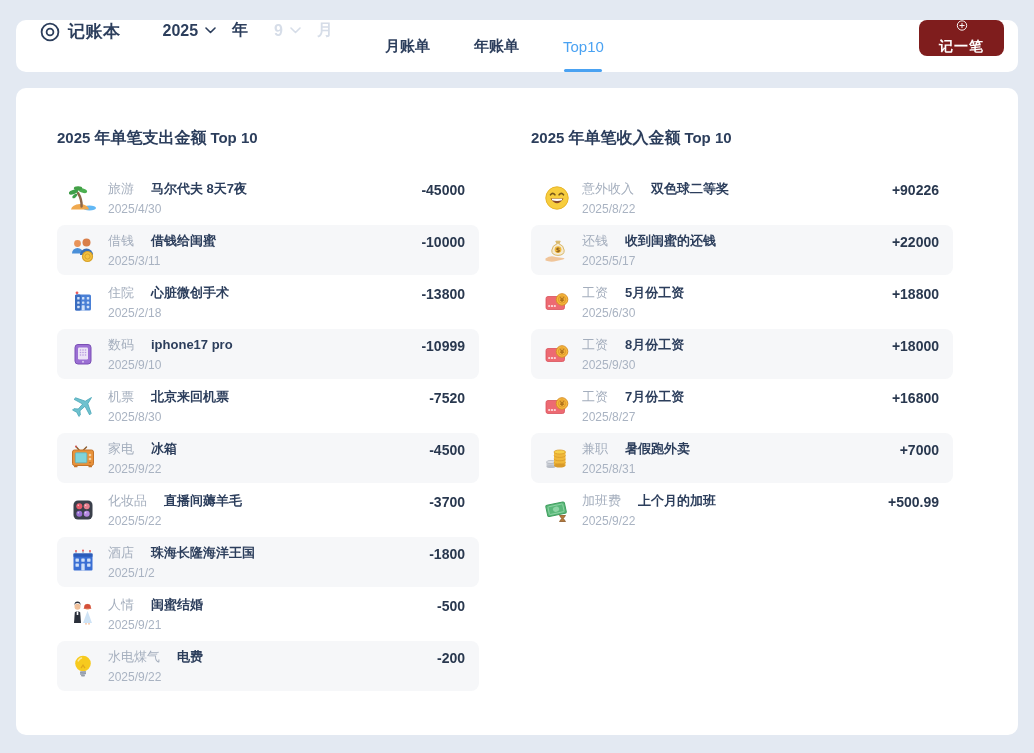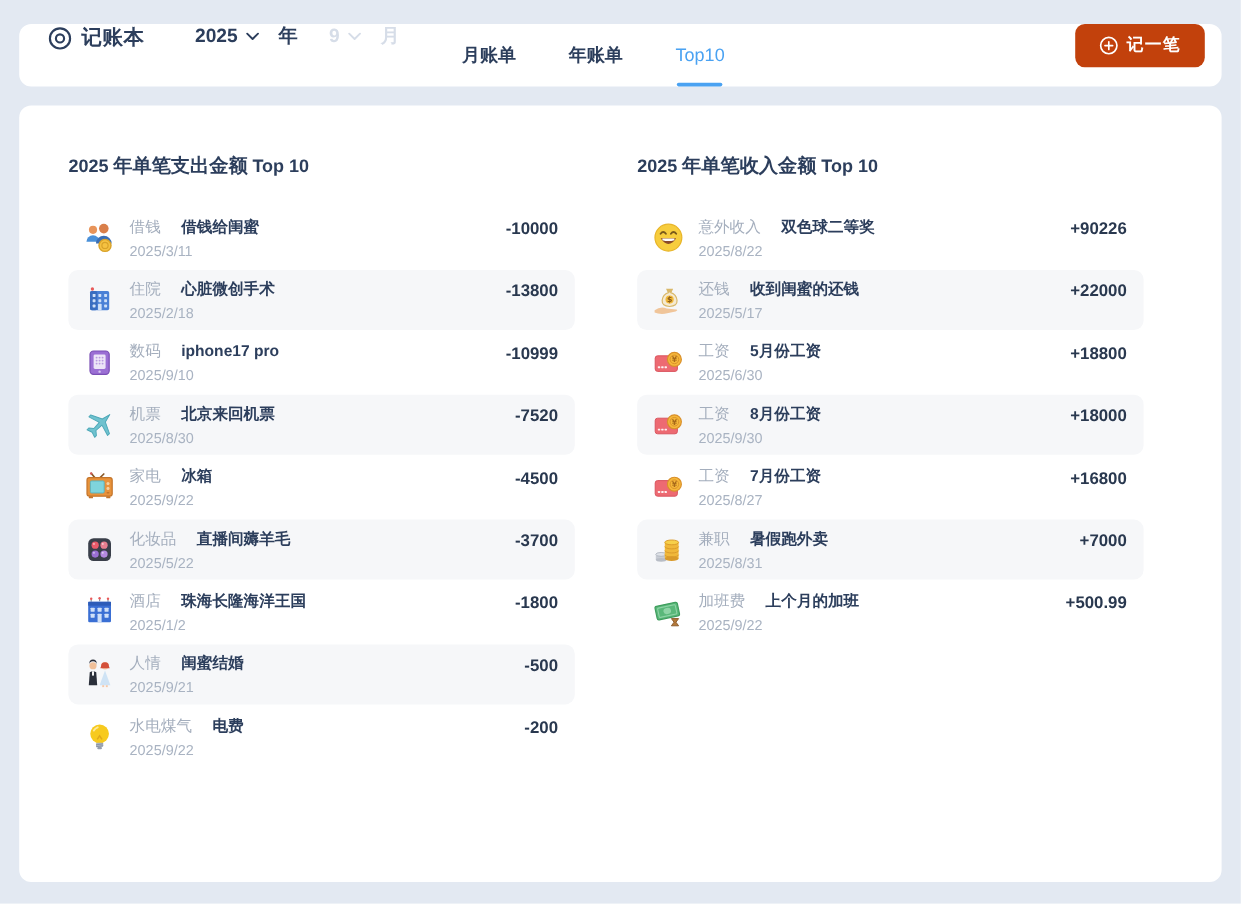--- a/index.html
+++ b/index.html
@@ -31,23 +31,23 @@
     display:flex;align-items:center;height:52px;position:relative;
     font-size:15px;font-weight:bold;color:#2c3e5c;cursor:pointer;
   }
   .tab.active{color:#4aa2f2;font-weight:400;}
   .tab.active::after{
     content:'';position:absolute;bottom:0;left:50%;transform:translateX(-50%);
     width:38px;height:3px;border-radius:2px;background:#4aa2f2;
   }
   .add-button{
     margin-left:auto;height:36px;padding:0 20px;
-    background:#c2410c;color:#ffffff;border:none;border-radius:8px;
+    background:#7f1d1d;color:#ffffff;border:none;border-radius:8px;
     font-size:14px;font-weight:bold;font-family:inherit;
-    display:flex;align-items:center;gap:7px;cursor:pointer;letter-spacing:1px;
+    display:flex;align-items:center;gap:7px;cursor:pointer;letter-spacing:1px;flex-direction:column;
   }
   
   .main-panel{
     position:absolute;left:16px;top:88px;width:1002px;height:647px;
     background:#ffffff;border-radius:10px;box-sizing:border-box;
     padding:40px 40px 0 41px;
     display:grid;grid-template-columns:422px 422px;column-gap:52px;
     align-content:start;
   }
   .panel-title{font-size:15px;color:#2c3e5c;margin:0 0 24px 0;white-space:nowrap;}
@@ -277,20 +277,35 @@
     <span>记一笔</span>
   </button>
 </div>
 
 <div class="main-panel">
 
   <div class="column">
     <h2 class="panel-title"><span>2025</span><span class="t-bold">年单笔支出金额</span><span>Top 10</span></h2>
     <div class="list">
 
+        <div class="row">
+          <span class="icon-box">
+            <svg viewBox="0 0 28 28">
+              <use href="#sym-travel-island"></use>
+            </svg>
+          </span>
+          <span class="texts">
+            <span class="line1">
+              <span class="category">旅游</span>
+              <span class="desc">马尔代夫 8天7夜</span>
+            </span>
+            <span class="date">2025/4/30</span>
+          </span>
+          <span class="amount">-45000</span>
+        </div>
 
         <div class="row">
           <span class="icon-box">
             <svg viewBox="0 0 28 28">
               <use href="#sym-lend-money"></use>
             </svg>
           </span>
           <span class="texts">
             <span class="line1">
               <span class="category">借钱</span>

